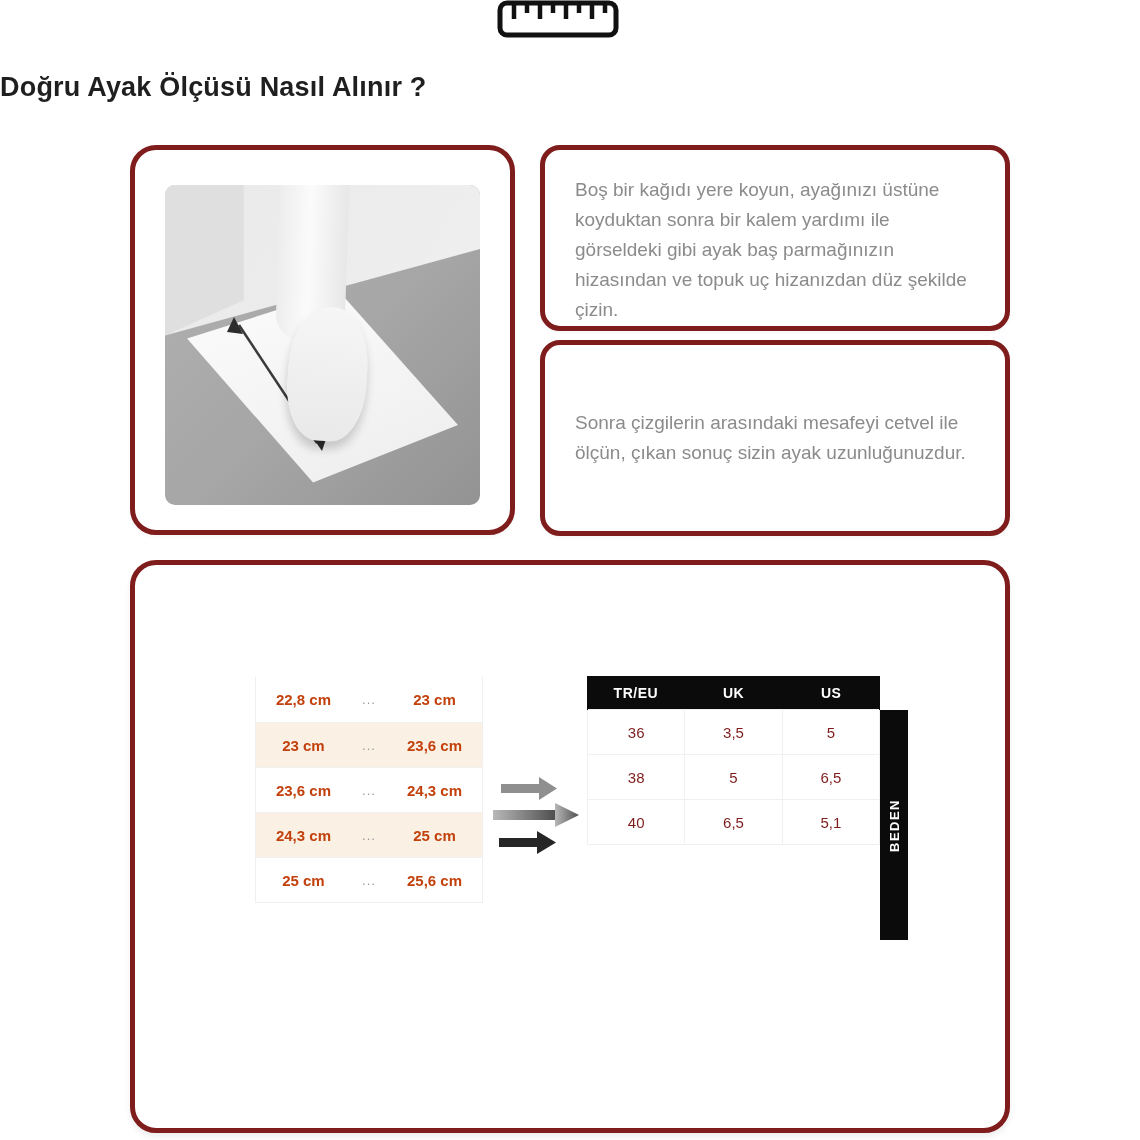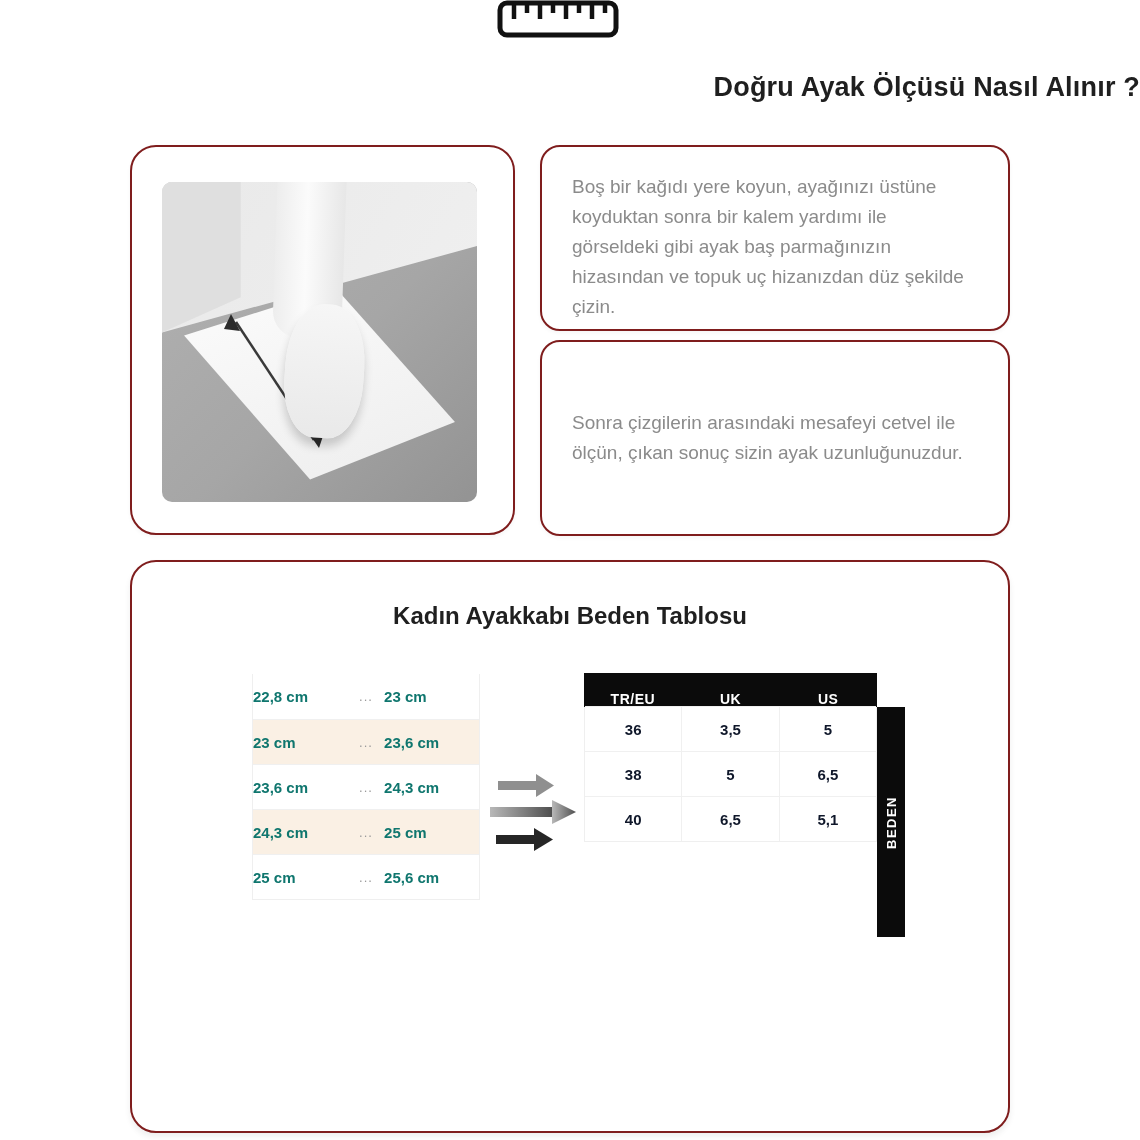--- a/index.html
+++ b/index.html
@@ -4,25 +4,25 @@
 <style>
   * { margin:0; padding:0; box-sizing:border-box; }
   html,body { width:1140px; height:1140px; background:#ffffff;
     font-family:"Liberation Sans", sans-serif; overflow:hidden; }
   .page { position:relative; width:1140px; height:1140px; background:#ffffff; }
 
   
   .ruler-wrap { position:absolute; left:497px; top:0; width:122px; height:38px; }
 
   
-  .main-heading { position:absolute; left:0; right:0; top:72px; text-align:right;
+  .main-heading { position:absolute; left:0; right:0; top:72px; text-align:left;
     font-size:27px; font-weight:bold; color:#1f1f1f; letter-spacing:.2px; }
 
   
-  .card { position:absolute; background:#ffffff; border:2px solid #7f1d1d;
+  .card { position:absolute; background:#ffffff; border:5px solid #7f1d1d;
     box-shadow:0 2px 4px rgba(0,0,0,.04); }
   .photo-card { left:130px; top:145px; width:385px; height:390px; border-radius:26px; }
   .text-card-1 { left:540px; top:145px; width:470px; height:186px; border-radius:20px;
     padding:25px 30px; }
   .text-card-2 { left:540px; top:340px; width:470px; height:196px; border-radius:20px;
     padding:0 30px; display:flex; align-items:center; }
   .step-text { font-size:19px; line-height:30px; color:#8b8b8b; }
 
   
   .photo { position:absolute; left:30px; top:35px; width:315px; height:320px;
@@ -54,28 +54,28 @@
 
   .tbl { position:absolute; border:1px solid #efefef; border-top:none; background:#fff; }
   .tbl-header { background:#0b0b0b; color:#ffffff; height:34px; display:flex;
     align-items:center; justify-content:center; font-size:14px; font-weight:bold;
     letter-spacing:.5px; margin:-1px; }
   .tbl-row { height:45px; display:flex; align-items:center; border-top:1px solid #f0f0f0; }
   .tbl-row:first-of-type { border-top:none; }
   .tbl-row.alt { background:#faf0e4; }
 
   .cm-table { left:120px; top:112px; width:228px; }
-  .cm-from,.cm-to { width:42%; text-align:left; font-size:15px; font-weight:600; color:#0f766e; }
+  .cm-from,.cm-to { width:42%; text-align:center; font-size:15px; font-weight:600; color:#c2410c; }
   .cm-sep { width:16%; text-align:center; font-size:13px; color:#9a9a9a; letter-spacing:1px; }
 
   .eu-table { left:452px; top:112px; width:293px; }
-  .eu-header-row { display:flex;align-items:flex-end; }
+  .eu-header-row { display:flex; }
   .eu-header-cell { flex:1; text-align:center; }
   .eu-cell { flex:1; height:100%; display:flex; align-items:center; justify-content:center;
-    font-size:15px; font-weight:700; color:#0f172a; border-left:1px solid #f0f0f0; }
+    font-size:15px; font-weight:400; color:#7f1d1d; border-left:1px solid #f0f0f0; }
   .eu-cell:first-child { border-left:none; }
 
   .arrows-wrap { position:absolute; left:358px; top:204px; width:95px; height:92px; }
 
   .beden-bar { position:absolute; left:745px; top:145px; width:28px; height:230px;
     background:#0b0b0b; display:flex; align-items:center; justify-content:center; }
   .beden-bar span { transform:rotate(-90deg); white-space:nowrap; color:#ffffff;
     font-size:13px; font-weight:bold; letter-spacing:1.5px; }
 </style>
 </head>
@@ -118,21 +118,20 @@
 
   <div class="card text-card-1">
     <p class="step-text">Boş bir kağıdı yere koyun, ayağınızı üstüne koyduktan sonra bir kalem yardımı ile görseldeki gibi ayak baş parmağınızın hizasından ve topuk uç hizanızdan düz şekilde çizin.</p>
   </div>
 
   <div class="card text-card-2">
     <p class="step-text">Sonra çizgilerin arasındaki mesafeyi cetvel ile ölçün, çıkan sonuç sizin ayak uzunluğunuzdur.</p>
   </div>
 
   <div class="card size-card">
-    <h2 class="size-heading">Kadın Ayakkabı Beden Tablosu</h2>
 
     <div class="tbl cm-table">
 
       <div class="tbl-row">
         <span class="cm-from">22,8 cm</span>
         <span class="cm-sep">...</span>
         <span class="cm-to">23 cm</span>
       </div>
       <div class="tbl-row alt">
         <span class="cm-from">23 cm</span>

